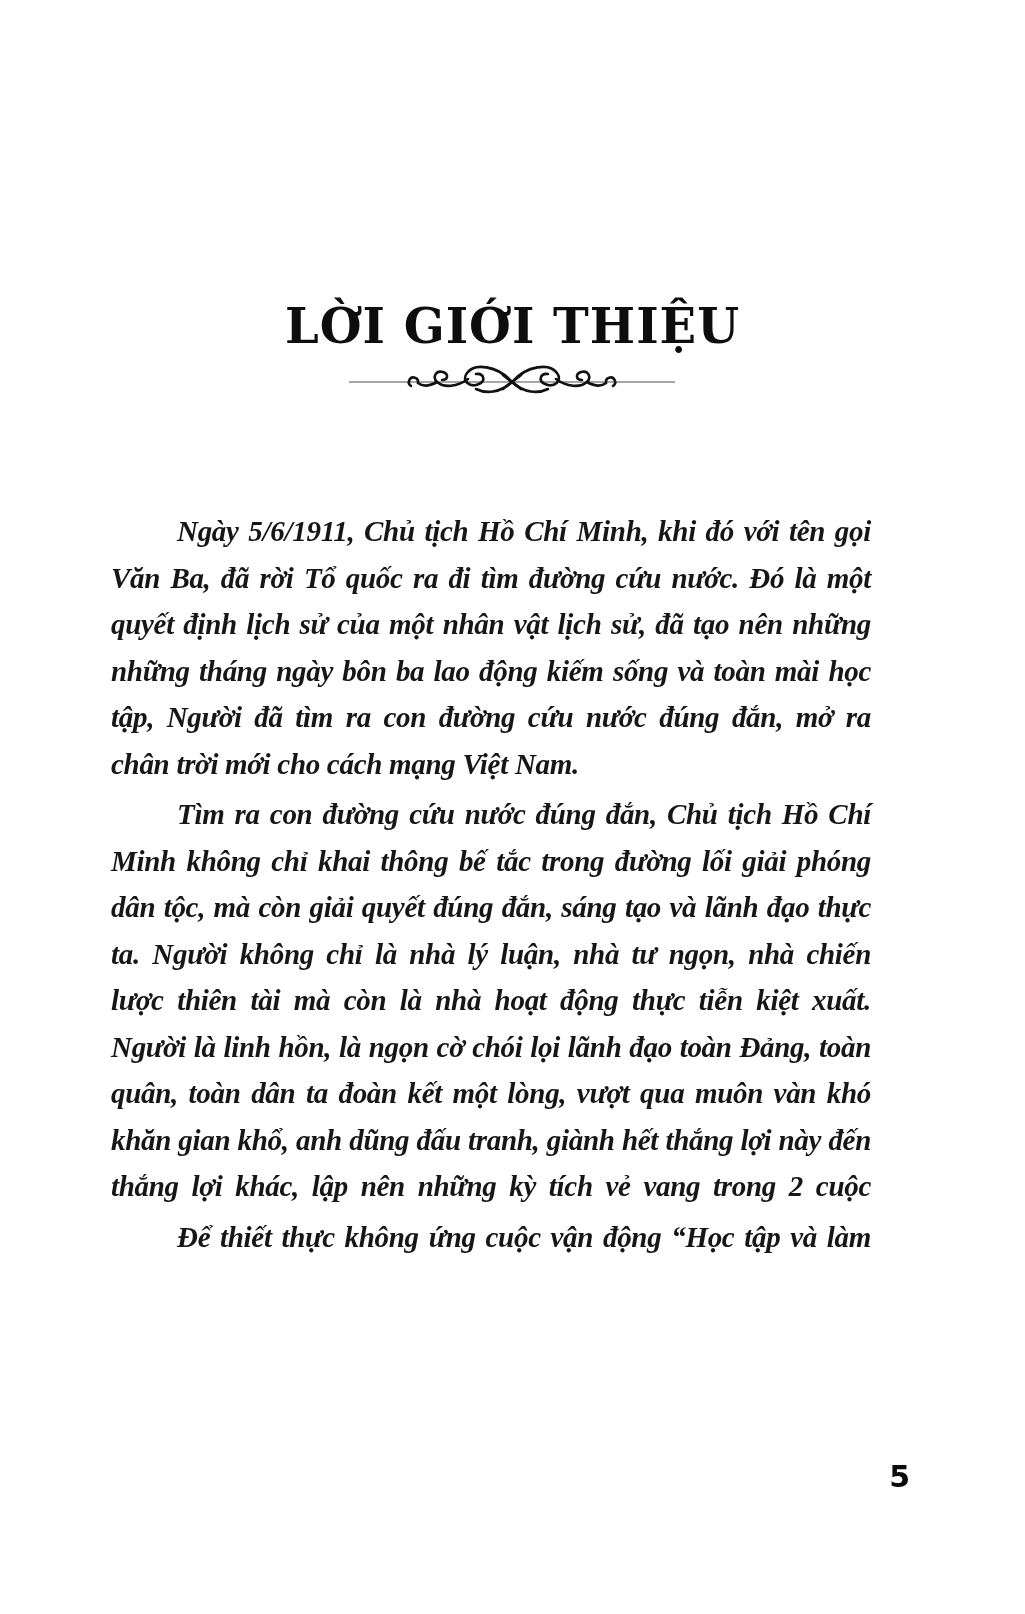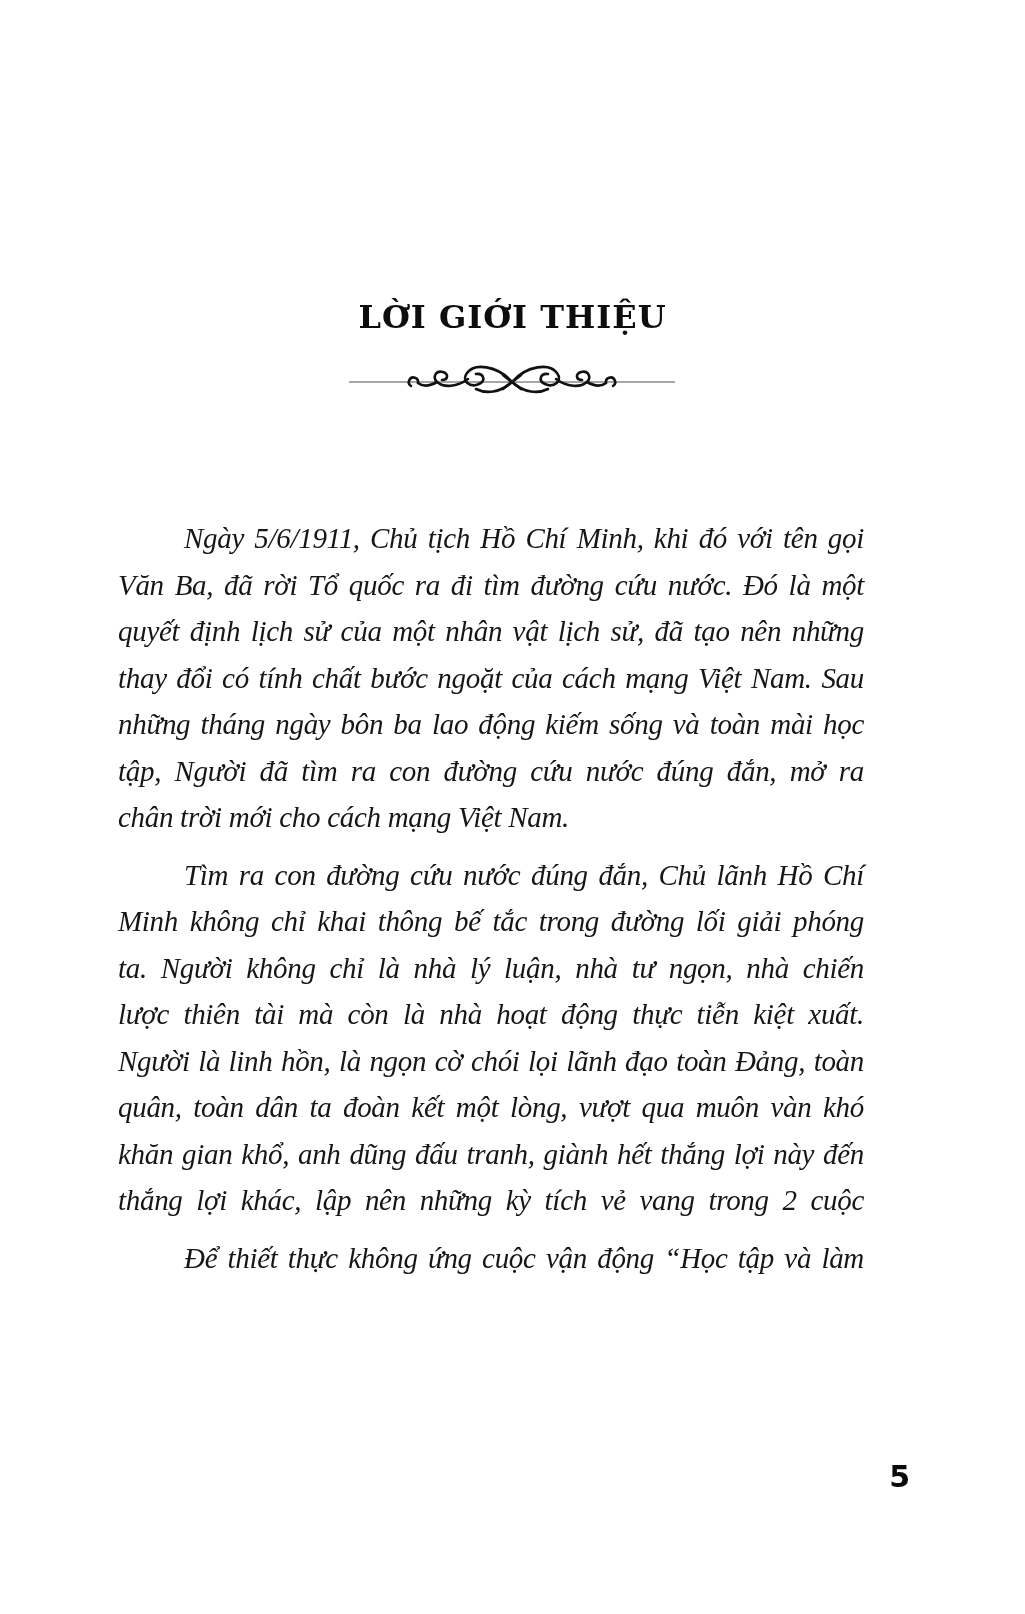--- a/index.html
+++ b/index.html
@@ -16,21 +16,21 @@
     font-family: "Liberation Serif", serif;
   }
   .title {
     position: absolute;
     top: 299px;
     left: 0;
     width: 1025px;
     text-align: center;
     font-family: "DejaVu Serif", serif;
     font-weight: 700;
-    font-size: 32px;
+    font-size: 48px;
     letter-spacing: 1px;
     color: #0d0d0d;
     line-height: 1.15;
     white-space: nowrap;
   }
   .divider {
     position: absolute;
     top: 352px;
     left: 347px;
     width: 330px;
@@ -42,21 +42,21 @@
     top: 504px;
     left: 107px;
     width: 768px;
     color: #161616;
     font-family: "Liberation Serif", serif;
     font-style: italic;
     font-size: 29px;
     letter-spacing: -0.3px;
     line-height: 46.5px;
   }
-  .para { margin: 11px; padding: 0; }
+  .para { margin: 4px; padding: 0; font-weight: bold; }
   .line {
     text-align: justify;
     text-align-last: justify;
     white-space: normal;
   }
   .line.indent { padding-left: 66px; }
   .line.last { text-align-last: left; }
   .page-number {
     position: absolute;
     top: 1459px;
@@ -96,29 +96,29 @@
       </g>
     </svg>
   </div>
 
   <div class="body-text">
 
     <div class="para">
       <div class="line indent">Ngày 5/6/1911, Chủ tịch Hồ Chí Minh, khi đó với tên gọi</div>
       <div class="line">Văn Ba, đã rời Tổ quốc ra đi tìm đường cứu nước. Đó là một</div>
       <div class="line">quyết định lịch sử của một nhân vật lịch sử, đã tạo nên những</div>
-      <div class="line">thay đổi có tính chất bước ngoặt của cách mạng Việt Nam. Sau</div>
       <div class="line">những tháng ngày bôn ba lao động kiếm sống và toàn mài học</div>
       <div class="line">tập, Người đã tìm ra con đường cứu nước đúng đắn, mở ra</div>
       <div class="line last">chân trời mới cho cách mạng Việt Nam.</div>
     </div>
 
     <div class="para">
-      <div class="line indent">Tìm ra con đường cứu nước đúng đắn, Chủ lãnh Hồ Chí</div>
+      <div class="line indent">Tìm ra con đường cứu nước đúng đắn, Chủ tịch Hồ Chí</div>
       <div class="line">Minh không chỉ khai thông bế tắc trong đường lối giải phóng</div>
+      <div class="line">dân tộc, mà còn giải quyết đúng đắn, sáng tạo và lãnh đạo thực</div>
       <div class="line">ta. Người không chỉ là nhà lý luận, nhà tư ngọn, nhà chiến</div>
       <div class="line">lược thiên tài mà còn là nhà hoạt động thực tiễn kiệt xuất.</div>
       <div class="line">Người là linh hồn, là ngọn cờ chói lọi lãnh đạo toàn Đảng, toàn</div>
       <div class="line">quân, toàn dân ta đoàn kết một lòng, vượt qua muôn vàn khó</div>
       <div class="line">khăn gian khổ, anh dũng đấu tranh, giành hết thắng lợi này đến</div>
       <div class="line">thắng lợi khác, lập nên những kỳ tích vẻ vang trong 2 cuộc</div>
     </div>
 
     <div class="para">
       <div class="line indent">Để thiết thực không ứng cuộc vận động “Học tập và làm</div>

